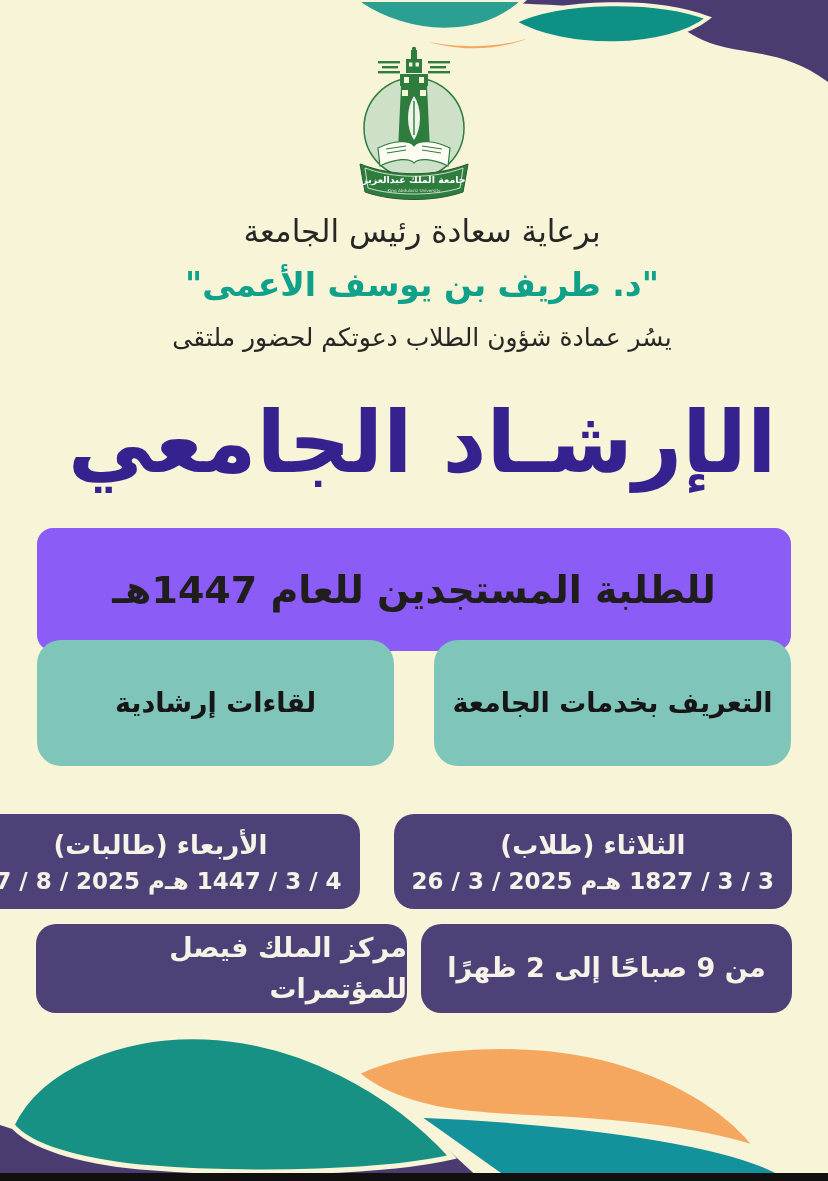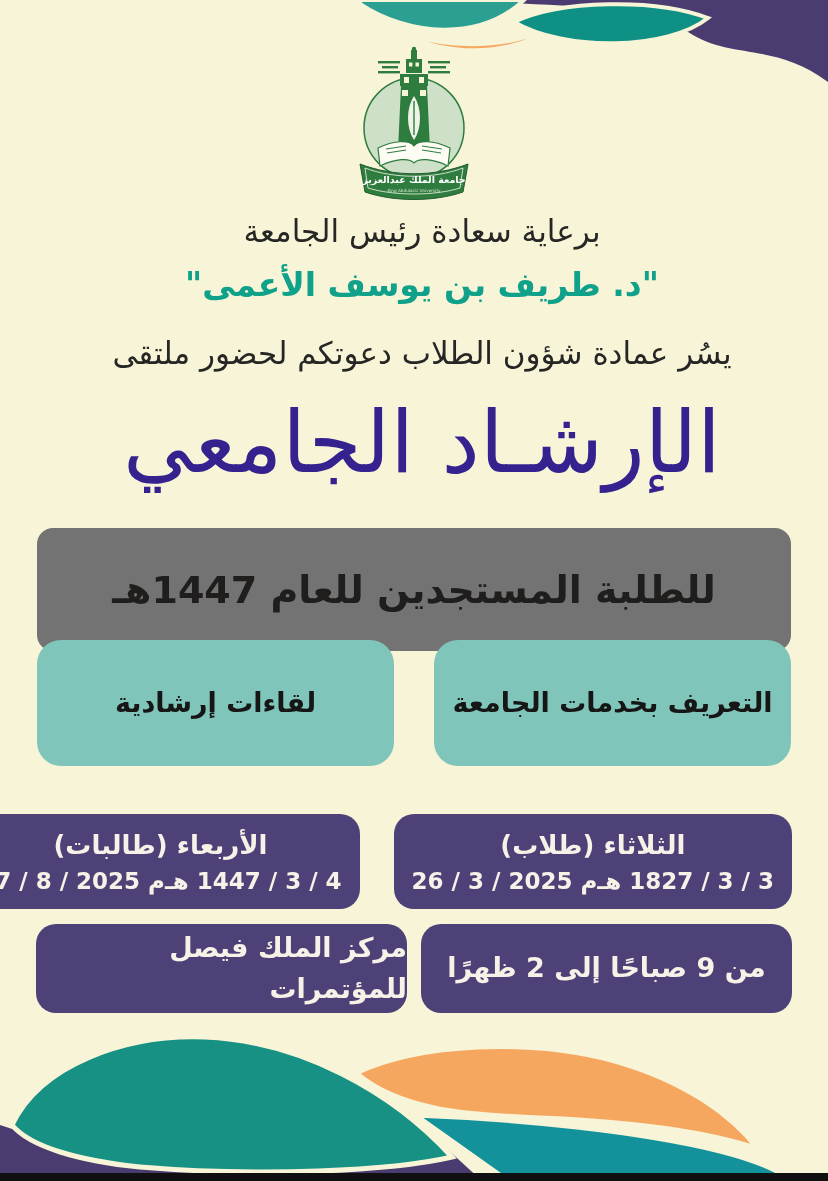--- a/index.html
+++ b/index.html
@@ -13,26 +13,26 @@
   .deco{position:absolute;left:0;pointer-events:none;}
   .deco-top{top:0;}
   .deco-bottom{bottom:0;}
   .bottom-bar{position:absolute;left:0;right:0;bottom:0;height:8px;background:#101010;z-index:6;}
 
   .logo-wrap{position:absolute;top:44px;left:50%;transform:translateX(-50%);z-index:2;}
 
   .txt{position:absolute;left:0;right:0;text-align:center;direction:rtl;color:#262624;z-index:2;padding-left:16px;}
   .patronage{top:210px;font-size:31px;line-height:1.4;}
   .president{top:262px;font-size:33px;font-weight:bold;color:#10a18a;line-height:1.4;}
-  .invitation{top:332px;font-size:31px;line-height:1.4;}
-  .event-title{top:376px;font-size:86px;font-weight:normal;color:#36228f;line-height:1.55;letter-spacing:-1px;}
+  .invitation{top:320px;font-size:25px;line-height:1.4;}
+  .event-title{top:376px;font-size:86px;font-weight:bold;color:#36228f;line-height:1.55;letter-spacing:-1px;}
 
   .banner{
     position:absolute;top:528px;left:37px;right:37px;height:123px;
-    background:#737373;border-radius:16px;
+    background:#8b5cf6;border-radius:16px;
     display:flex;align-items:center;justify-content:center;
     direction:rtl;z-index:2;
   }
   .banner-text{font-size:38px;font-weight:bold;color:#1f1e1c;}
 
   .features{
     position:absolute;top:640px;left:37px;right:37px;height:126px;
     display:flex;direction:rtl;gap:40px;z-index:2;
   }
   .feature{

